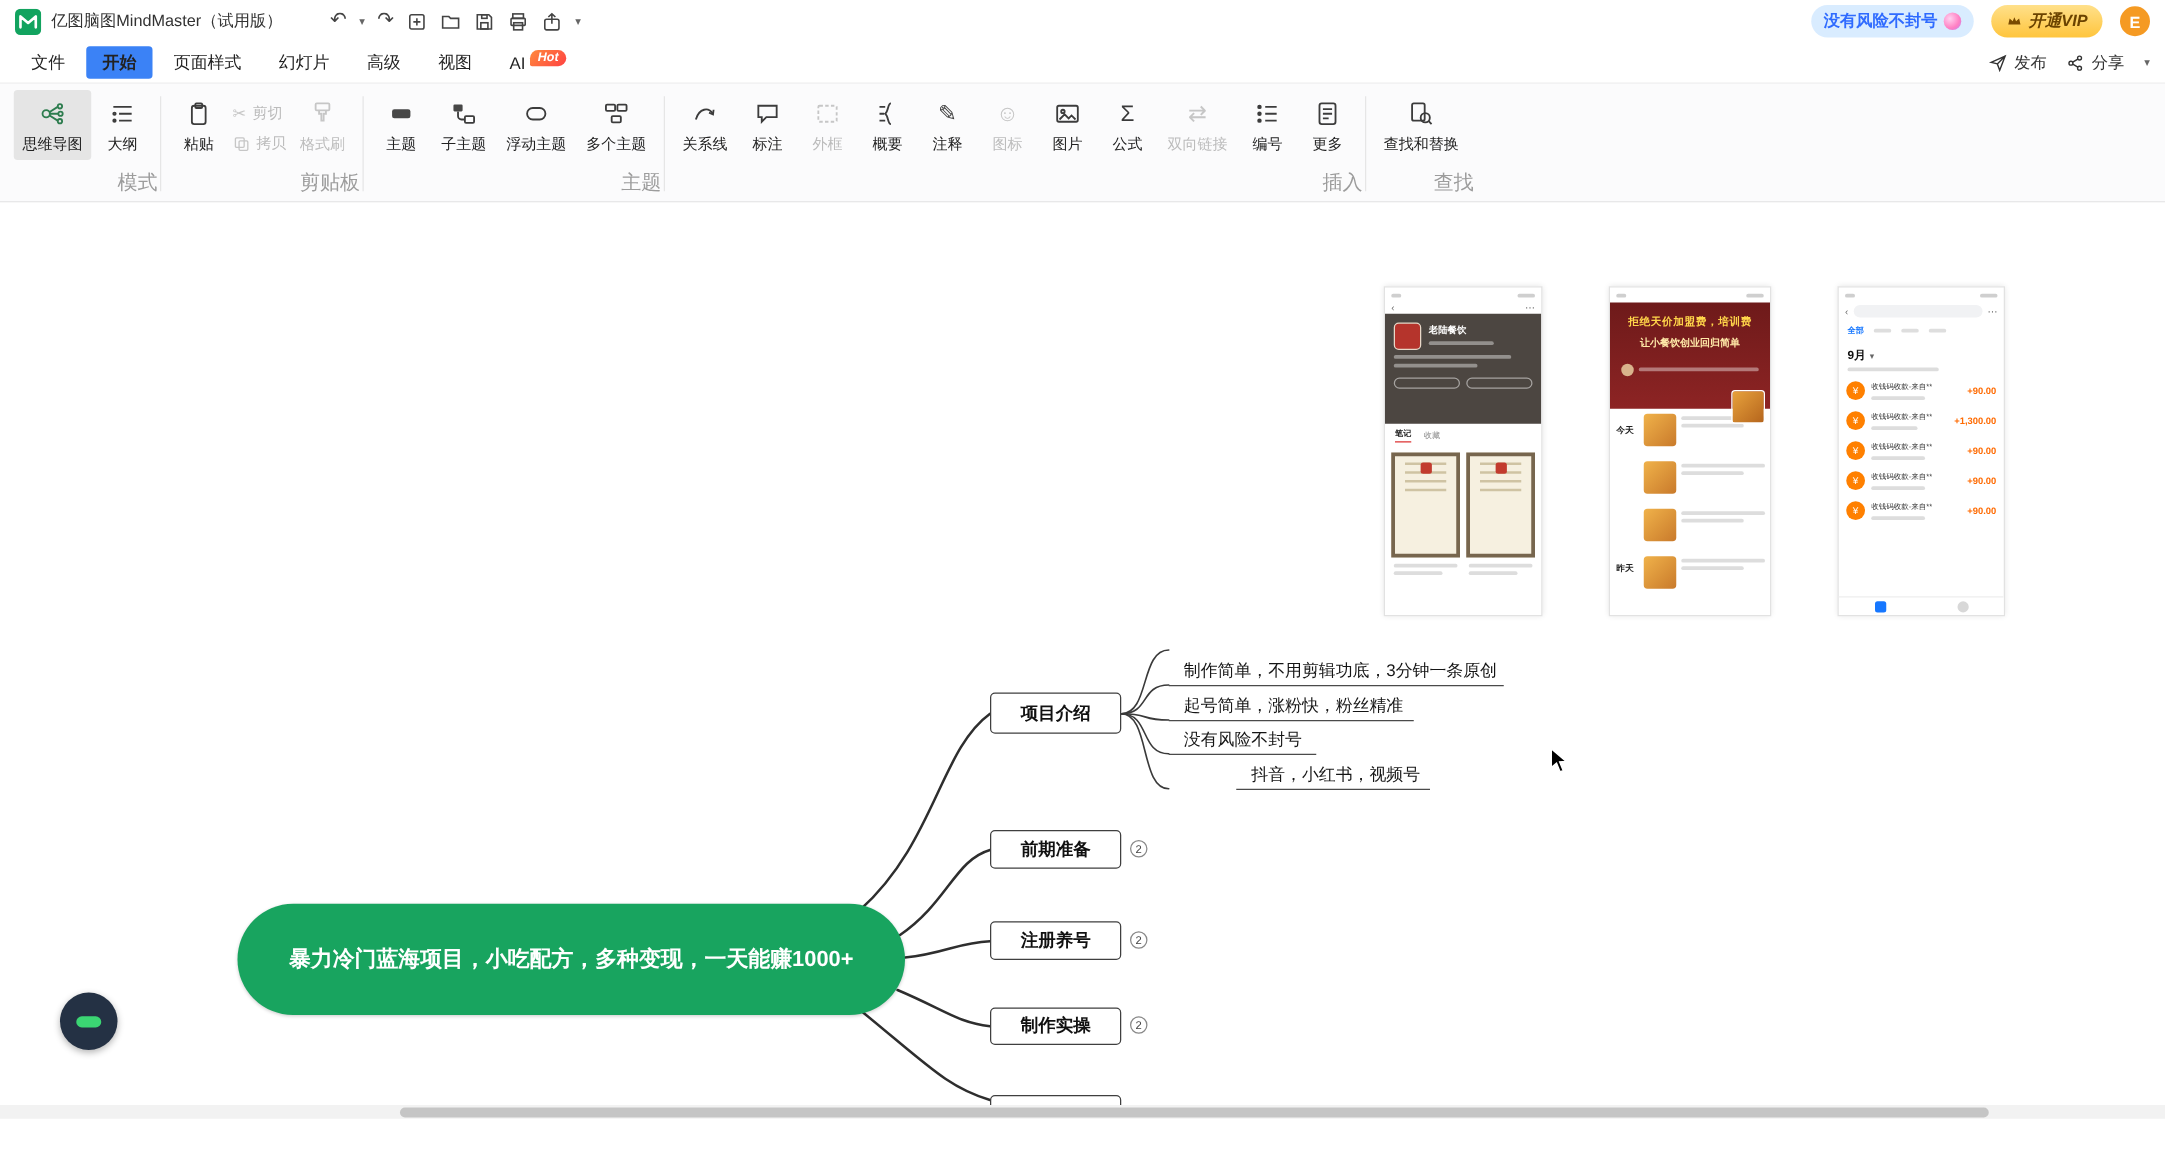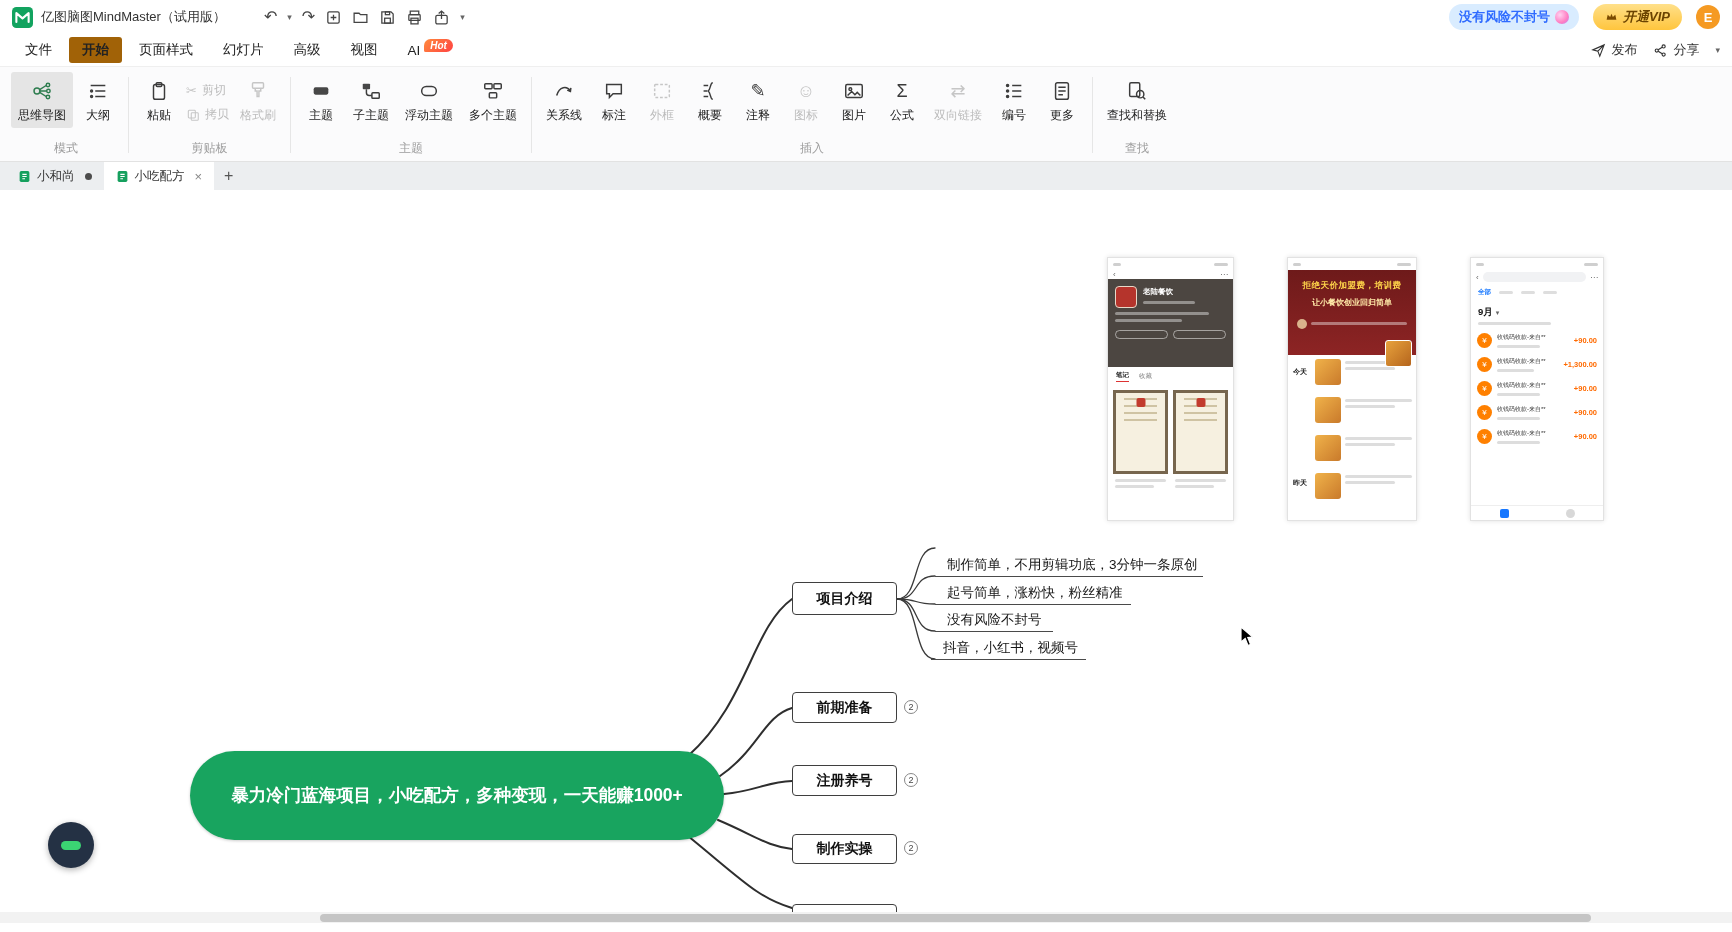--- a/index.html
+++ b/index.html
@@ -20,33 +20,33 @@
   .flower{width:14px;height:14px;border-radius:50%;background:radial-gradient(circle at 35% 35%,#ffd1f0,#ff7ec2 60%,#b388ff);}
   .vip{background:linear-gradient(#ffe08a,#ffc53d);border-radius:14px;padding:4px 12px;font-size:13px;
     font-weight:bold;color:#6b4300;display:flex;align-items:center;gap:5px;font-style:italic;}
   .avatar{width:24px;height:24px;border-radius:50%;background:#f59a23;color:#fff;font-size:13px;
     font-weight:bold;display:flex;align-items:center;justify-content:center;}
 
   
   .menubar{height:32px;display:flex;align-items:center;background:#fff;padding:0 12px;}
   .menus{display:flex;align-items:center;gap:4px;}
   .menu{padding:4px 13px;font-size:13.5px;color:#222;border-radius:3px;white-space:nowrap;}
-  .menu.active{background:#a16207;font-weight:bold;}
+  .menu.active{background:#3b82f6;font-weight:bold;}
   .hot{background:linear-gradient(135deg,#ff8a3d,#ff4242);color:#fff;font-size:10px;font-style:italic;
     font-weight:bold;border-radius:8px 8px 8px 2px;padding:1px 6px;margin-left:4px;position:relative;top:-6px;}
   .menu-right{margin-left:auto;display:flex;align-items:center;gap:16px;font-size:13px;color:#333;}
   .mr-item{display:flex;align-items:center;gap:5px;}
   .mr-item svg{width:15px;height:15px;}
 
   
   .ribbon{height:96px;background:#fbfbfc;border-bottom:1px solid #e2e2e2;border-top:1px solid #efefef;
     display:flex;align-items:stretch;padding:2px 6px 0;}
   .rgroup{display:flex;flex-direction:column;}
   .ritems{flex:1;display:flex;align-items:flex-start;gap:2px;padding:3px 5px 0;}
-  .rlabel{text-align:center;font-size:12px;color:#9c9c9c;padding:0 0 4px;}
+  .rlabel{text-align:right;font-size:16px;color:#9c9c9c;padding:0 0 4px;}
   .rsep{width:1px;background:#e6e6e6;margin:8px 2px;}
   .rbtn{display:flex;flex-direction:column;align-items:center;gap:4px;padding:7px 7px 4px;border-radius:3px;min-width:46px;}
   .rbtn.selected{background:#e5e5e5;}
   .ricon{height:24px;display:flex;align-items:center;justify-content:center;}
   .ricon svg{width:22px;height:22px;}
   .glyph{font-size:18px;line-height:22px;color:#3a3a3a;}
   .rtext{font-size:12px;color:#222;white-space:nowrap;}
   .rbtn.disabled .rtext{color:#bcbcbc;}
   .rbtn.disabled svg *{stroke:#c6c6c6!important;fill:none!important;}
   .rbtn.disabled .glyph{color:#c6c6c6;}
@@ -465,39 +465,20 @@
                 <path d="M18.5 18.5 21 21"></path>
               </svg>
             </span>
           <span class="rtext">查找和替换</span>
         </div>
       </div>
       <div class="rlabel">查找</div>
     </div>
   </div>
 
-  <div class="tabbar">
-    <div class="dtab">
-      <svg viewBox="0 0 24 24" width="13" height="13">
-          <rect x="3" y="2" width="18" height="20" rx="3" fill="#16a05e"></rect>
-          <path d="M8 8h8M8 12h8M8 16h5" stroke="#fff" stroke-width="2"></path>
-        </svg>
-      <span>小和尚</span>
-      <span class="dot"></span>
-    </div>
-    <div class="dtab active">
-      <svg viewBox="0 0 24 24" width="13" height="13">
-          <rect x="3" y="2" width="18" height="20" rx="3" fill="#16a05e"></rect>
-          <path d="M8 8h8M8 12h8M8 16h5" stroke="#fff" stroke-width="2"></path>
-        </svg>
-      <span>小吃配方</span>
-      <span class="closex">×</span>
-    </div>
-    <div class="newtab">+</div>
-  </div>
 
   <div class="canvas">
 
     <svg class="connectors" width="1732" height="742">
       <g stroke="#2e2e2e" stroke-width="2" fill="none" stroke-linecap="round">
         <path d="M688 566 C 748 512, 752 438, 792 409"></path>
         <path d="M720 586 C 758 560, 764 526, 792 518"></path>
         <path d="M724 604 C 756 601, 766 592, 792 591"></path>
         <path d="M718 630 C 756 646, 766 656, 792 659"></path>
         <path d="M688 646 C 742 690, 758 708, 792 718"></path>
@@ -519,21 +500,21 @@
     <div class="bnode" style="top:644px;height:30px;">制作实操</div>
     <div class="bnode clip" style="top:714px;height:14px;"></div>
 
     <div class="badge" style="top:510px;">2</div>
     <div class="badge" style="top:583px;">2</div>
     <div class="badge" style="top:651px;">2</div>
 
     <div class="detail" style="left:935px;top:367px;width:268px;">制作简单，不用剪辑功底，3分钟一条原创</div>
     <div class="detail" style="left:935px;top:395px;width:196px;">起号简单，涨粉快，粉丝精准</div>
     <div class="detail" style="left:935px;top:422px;width:118px;">没有风险不封号</div>
-    <div class="detail" style="left:931px;top:450px;width:155px;">抖音，小红书，视频号</div>
+    <div class="detail" style="left:989px;top:450px;width:155px;">抖音，小红书，视频号</div>
 
     <div class="phone" style="left:1107px;width:127px;">
       <div class="p-status">
           <span class="sbar w8"></span>
           <span class="sbar w14"></span>
         </div>
       <div class="p-nav">
           <span>‹</span>
           <span>⋯</span>
         </div>

